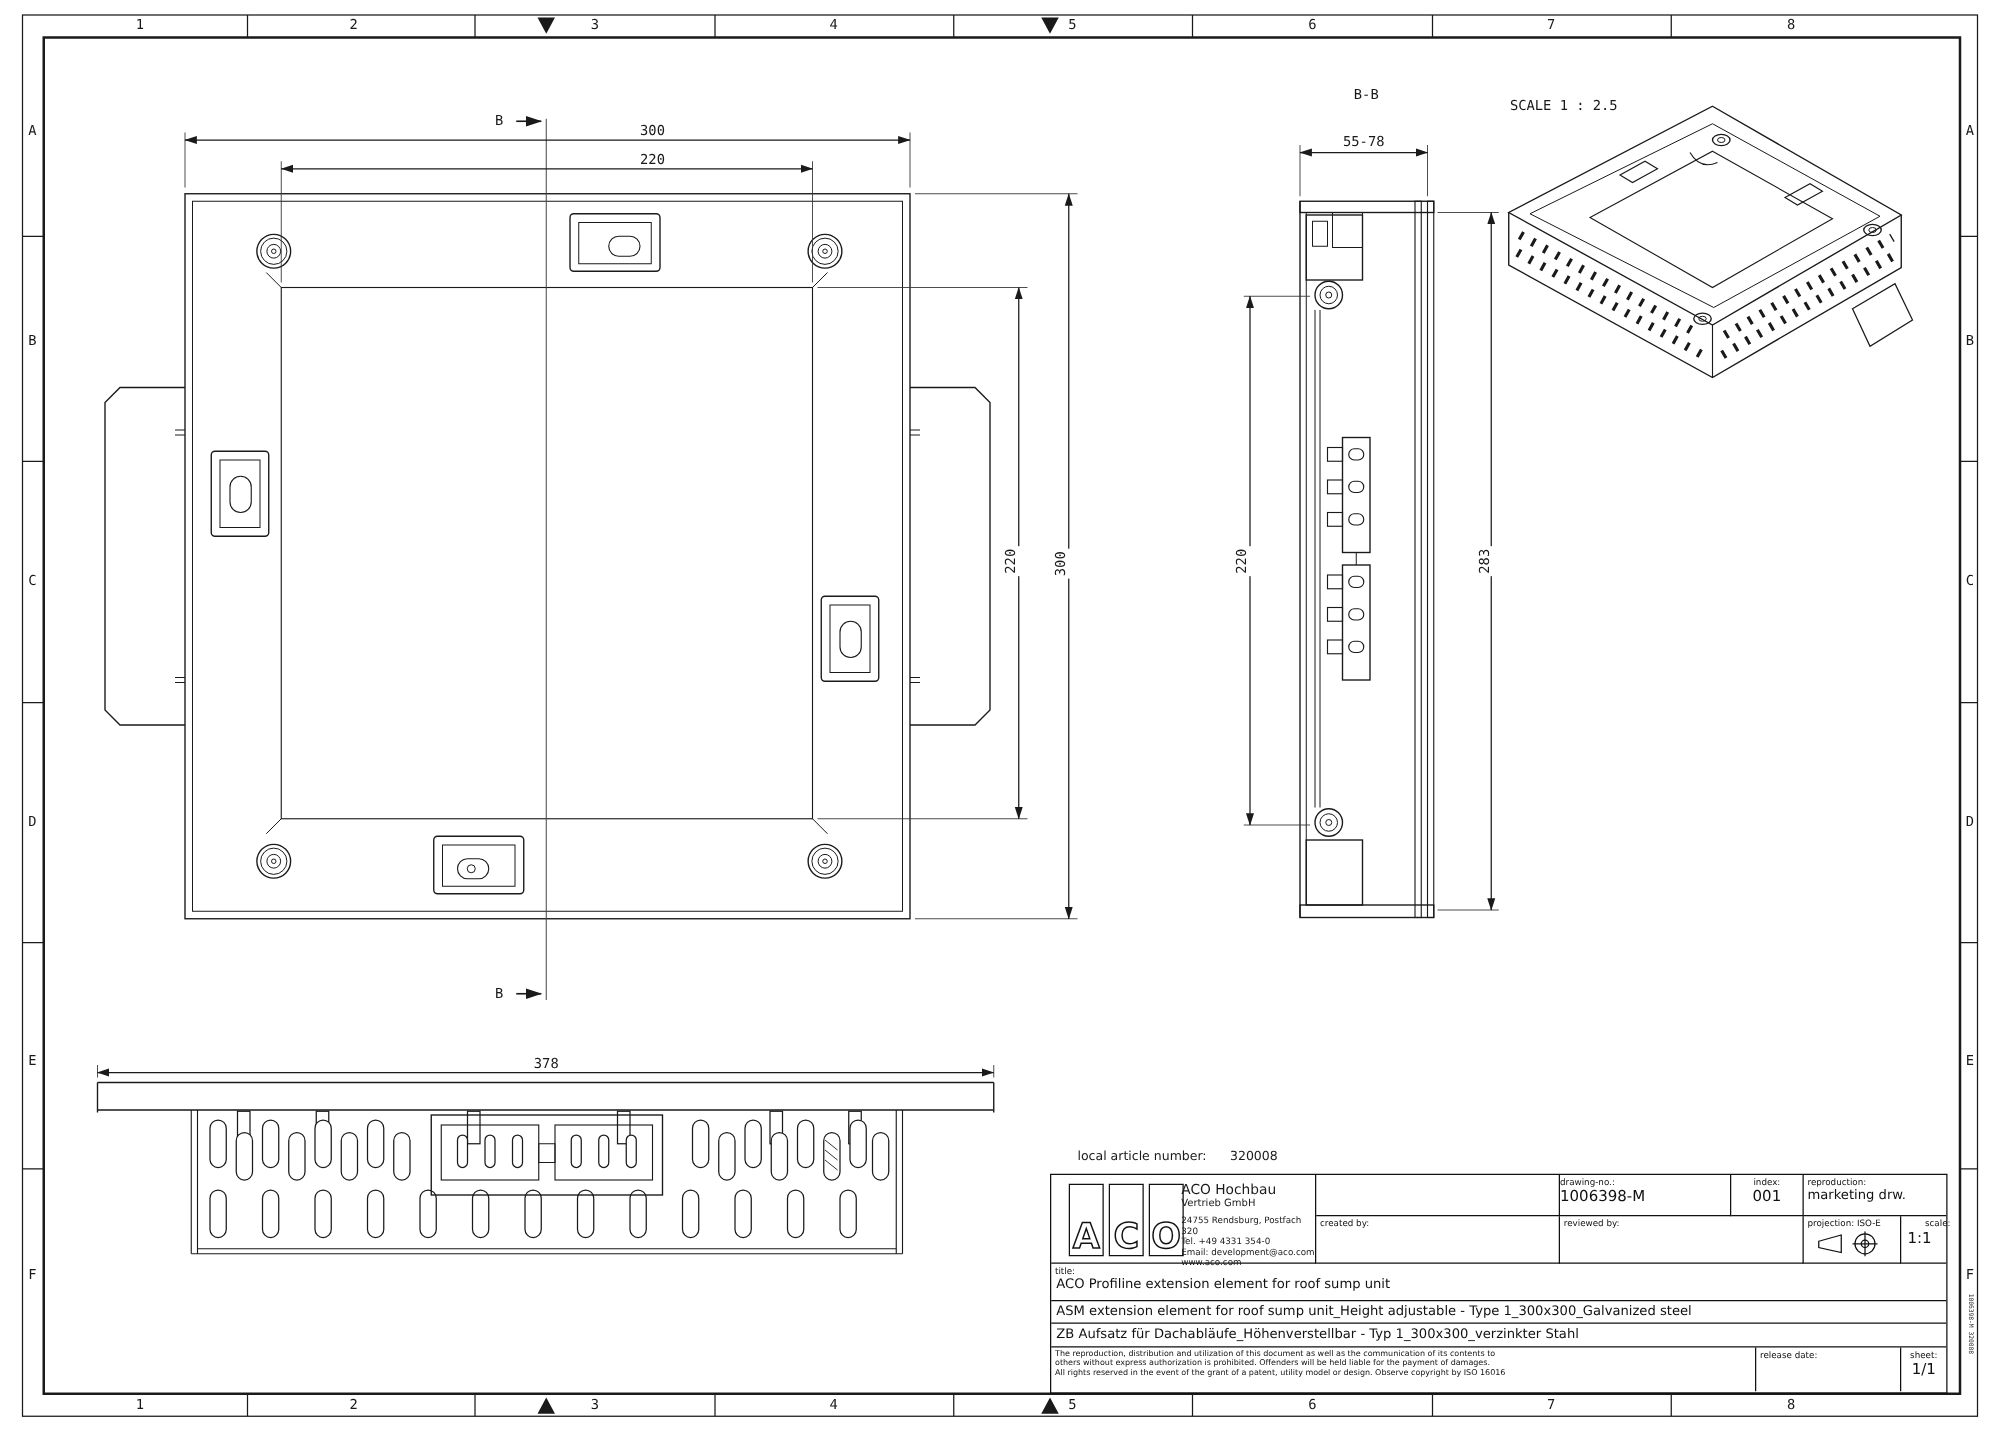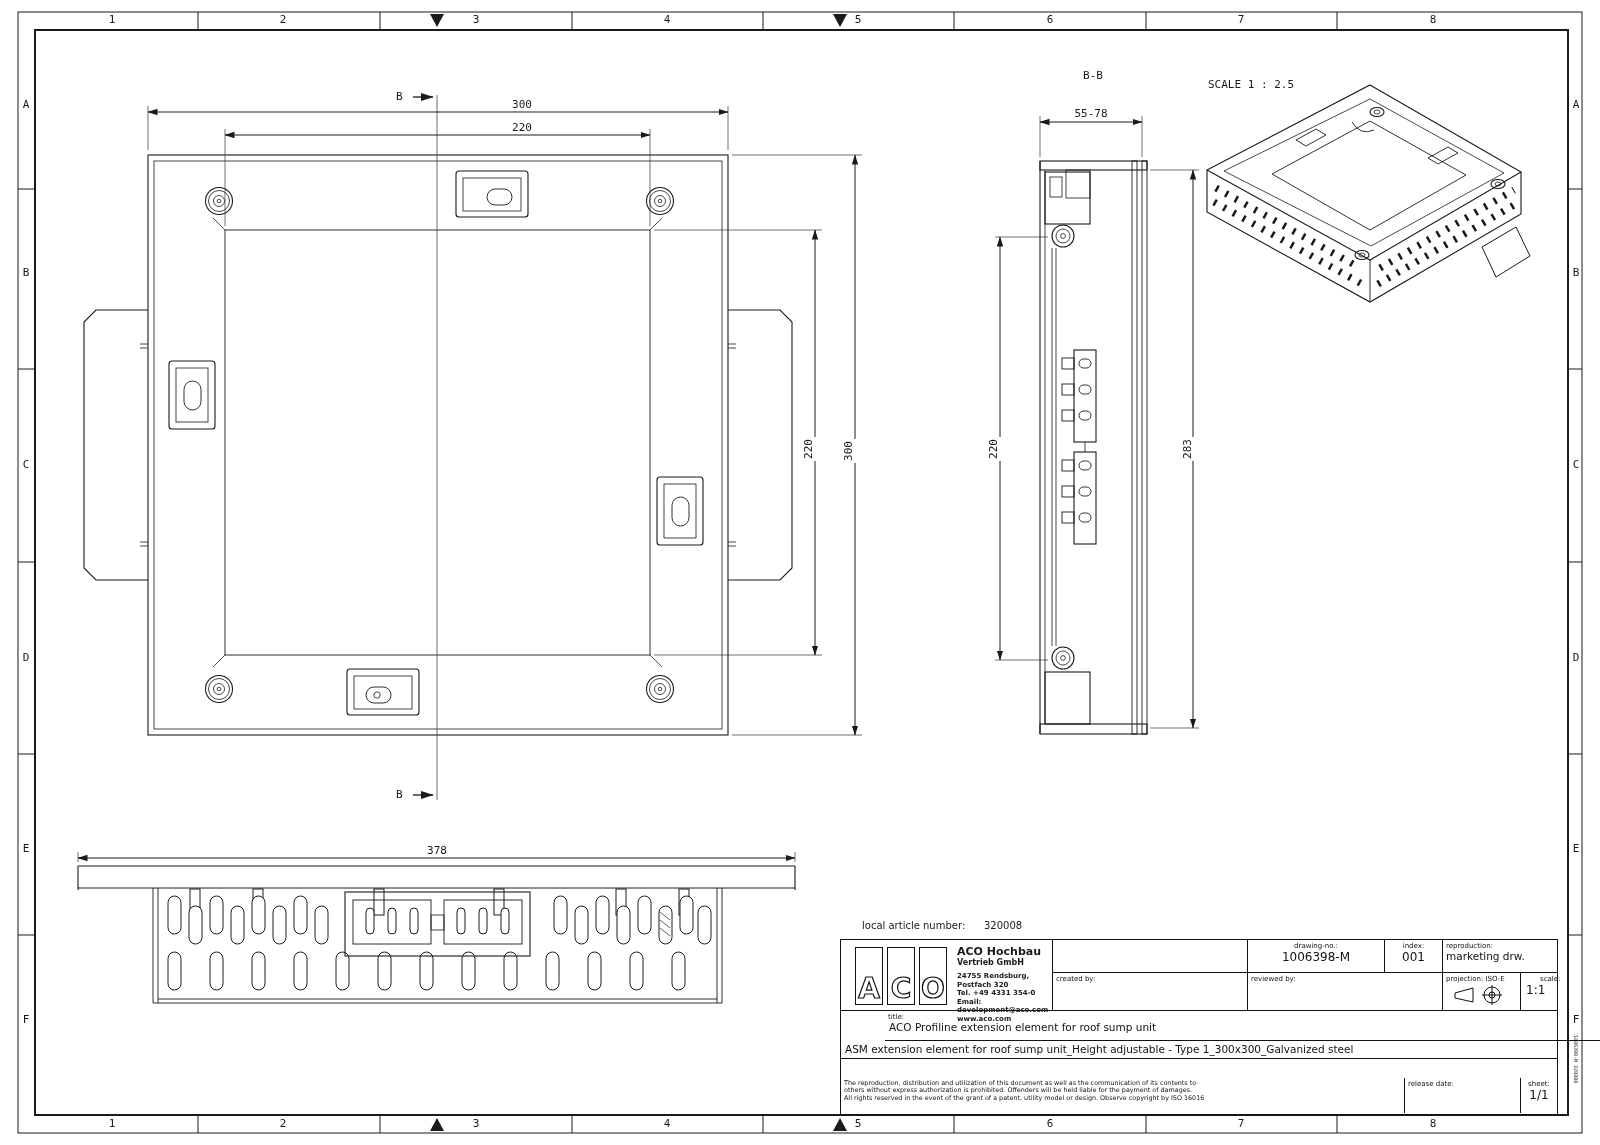--- a/index.html
+++ b/index.html
@@ -17,21 +17,21 @@
   .tb{position:absolute;left:840px;top:939px;width:718px;height:176px;border:1.6px solid #111;box-sizing:border-box;
       font-family:"DejaVu Sans","Liberation Sans",sans-serif;}
   .cell{position:absolute;box-sizing:border-box;}
   .br{border-right:1px solid #111;} .bb{border-bottom:1px solid #111;}
   .lbl{font-size:7px;line-height:8px;color:#111;}
   .val{font-size:12px;color:#111;}
   .logo-letters{position:absolute;left:14px;top:7px;display:flex;gap:4px;}
   .logo-box{width:26px;height:56px;border:1.2px solid #111;display:flex;align-items:flex-end;justify-content:center;}
   .logo-box span{font-family:"DejaVu Sans",sans-serif;font-weight:bold;font-size:28px;line-height:30px;
                  color:#fff;-webkit-text-stroke:1.2px #111;}
-  .company{position:absolute;left:116px;top:6px;font-size:7px;line-height:8.5px;font-weight:bold;}
+  .company{position:absolute;left:104px;top:6px;font-size:7px;line-height:8.5px;}
   .company div:nth-child(1){font-size:11px;line-height:12px;}
   .company div:nth-child(2){font-size:8px;line-height:10px;margin-bottom:4px;}
   .titleline{font-family:"DejaVu Sans","Liberation Sans",sans-serif;font-size:10.5px;color:#111;}
   .disc{font-size:6.4px;line-height:7.4px;color:#111;padding:2px 0 0 3px;}
 </style>
 </head>
 <body>
 
 <div class="sheet">
 
@@ -356,21 +356,21 @@
         <div>ACO Hochbau</div>
         <div>Vertrieb GmbH</div>
         <div>24755 Rendsburg, Postfach 320</div>
         <div>Tel. +49 4331 354-0</div>
         <div>Email: development@aco.com</div>
         <div>www.aco.com</div>
       </div>
     </div>
 
     <div class="cell br bb" style="left:212px;top:0;width:195px;height:33px;"></div>
-    <div class="cell br bb" style="left:407px;top:0;width:137px;height:33px;text-align:center;">
+    <div class="cell br bb" style="left:407px;top:0;width:137px;height:33px;">
       <div class="lbl" style="padding-top:2px;">drawing-no.:</div>
       <div class="val">1006398-M</div>
     </div>
     <div class="cell br bb" style="left:544px;top:0;width:58px;height:33px;text-align:center;">
       <div class="lbl" style="padding-top:2px;">index:</div>
       <div class="val">001</div>
     </div>
     <div class="cell bb" style="left:602px;top:0;width:114px;height:33px;">
       <div class="lbl" style="padding:2px 0 0 3px;">reproduction:</div>
       <div class="val" style="padding-left:3px;font-size:10.5px;">marketing drw.</div>
@@ -391,26 +391,29 @@
             <circle cx="40" cy="10" r="3"></circle>
           <path d="M30,10 H50 M40,0 V20"></path>
         </g>
       </svg>
     </div>
     <div class="cell bb" style="left:680px;top:33px;width:36px;height:38px;">
       <div class="lbl" style="padding:2px 0 0 3px;margin-left:16px;">scale:</div>
       <div class="val" style="padding-left:5px;">1:1</div>
     </div>
 
-    <div class="cell bb" style="left:0;top:71px;width:716px;height:30px;margin-left:44px;">
+    <div class="cell bb" style="left:0;top:71px;width:716px;height:30px;">
       <div class="lbl" style="padding:2px 0 0 3px;">title:</div>
       <div class="titleline" style="padding-left:4px;">ACO Profiline extension element for roof sump unit</div>
     </div>
     <div class="cell bb" style="left:0;top:101px;width:716px;height:18px;">
       <div class="titleline" style="padding:2px 0 0 4px;">ASM extension element for roof sump unit_Height adjustable - Type 1_300x300_Galvanized steel</div>
+    </div>
+    <div class="cell bb" style="left:0;top:119px;width:716px;height:19px;">
+      <div class="titleline" style="padding:2px 0 0 4px;">ZB Aufsatz für Dachabläufe_Höhenverstellbar - Typ 1_300x300_verzinkter Stahl</div>
     </div>
 
     <div class="cell br" style="left:0;top:138px;width:564px;height:35px;">
       <div class="disc">The reproduction, distribution and utilization of this document as well as the communication of its contents to</div>
       <div class="disc" style="padding-top:0;">others without express authorization is prohibited. Offenders will be held liable for the payment of damages.</div>
       <div class="disc" style="padding-top:0;">All rights reserved in the event of the grant of a patent, utility model or design. Observe copyright by ISO 16016</div>
     </div>
     <div class="cell br" style="left:564px;top:138px;width:116px;height:35px;">
       <div class="lbl" style="padding:2px 0 0 3px;">release date:</div>
     </div>

